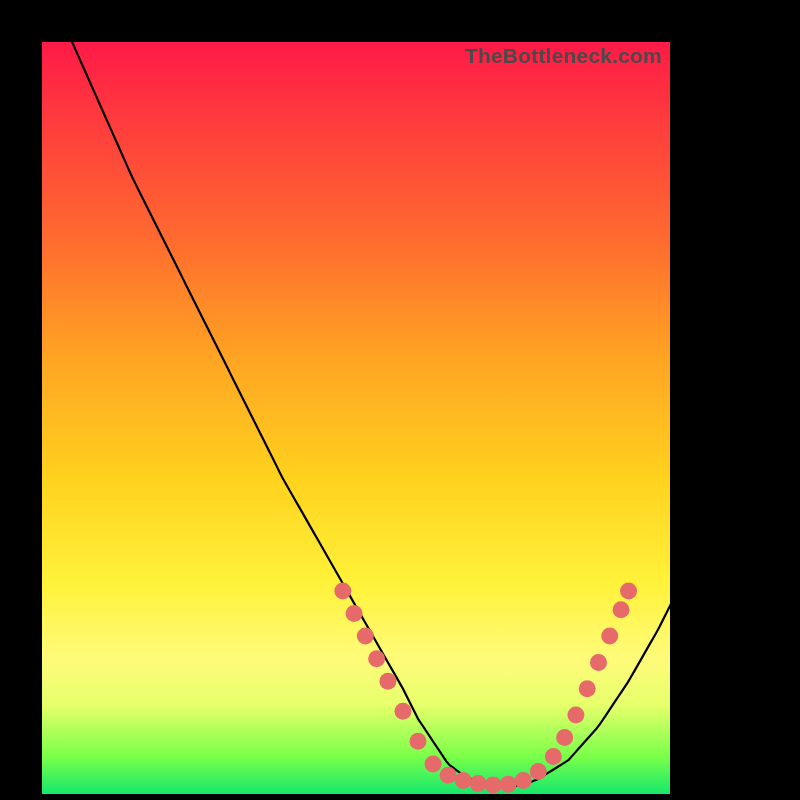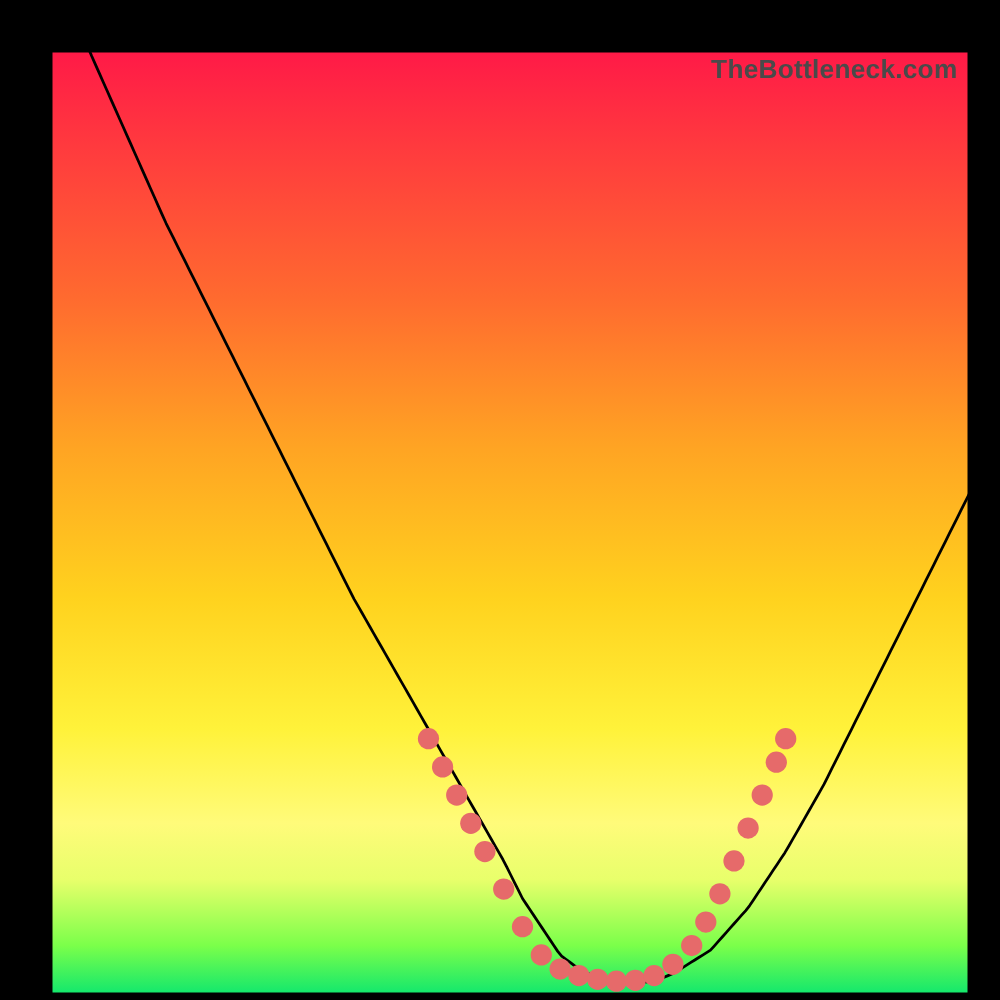--- a/index.html
+++ b/index.html
@@ -16,21 +16,21 @@
     left: 18px;
     top: 18px;
     width: 764px;
     height: 764px;
     background: #000;
   }
   .plot-area {
     position: absolute;
     left: 24px;
     top: 24px;
-    width: 732px;
+    width: 628px;
     height: 752px;
     
     background: linear-gradient(
       to bottom,
       #ff1a47 0%,
       #ff3a3e 10%,
       #ff6a2f 26%,
       #ffa423 42%,
       #ffd21e 58%,
       #fff23a 72%,

